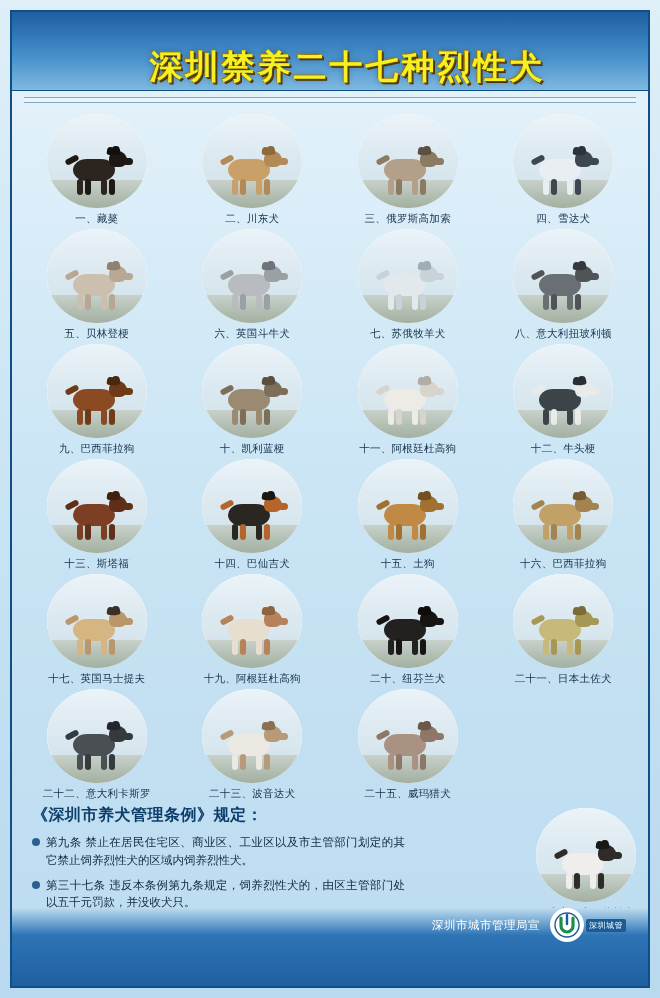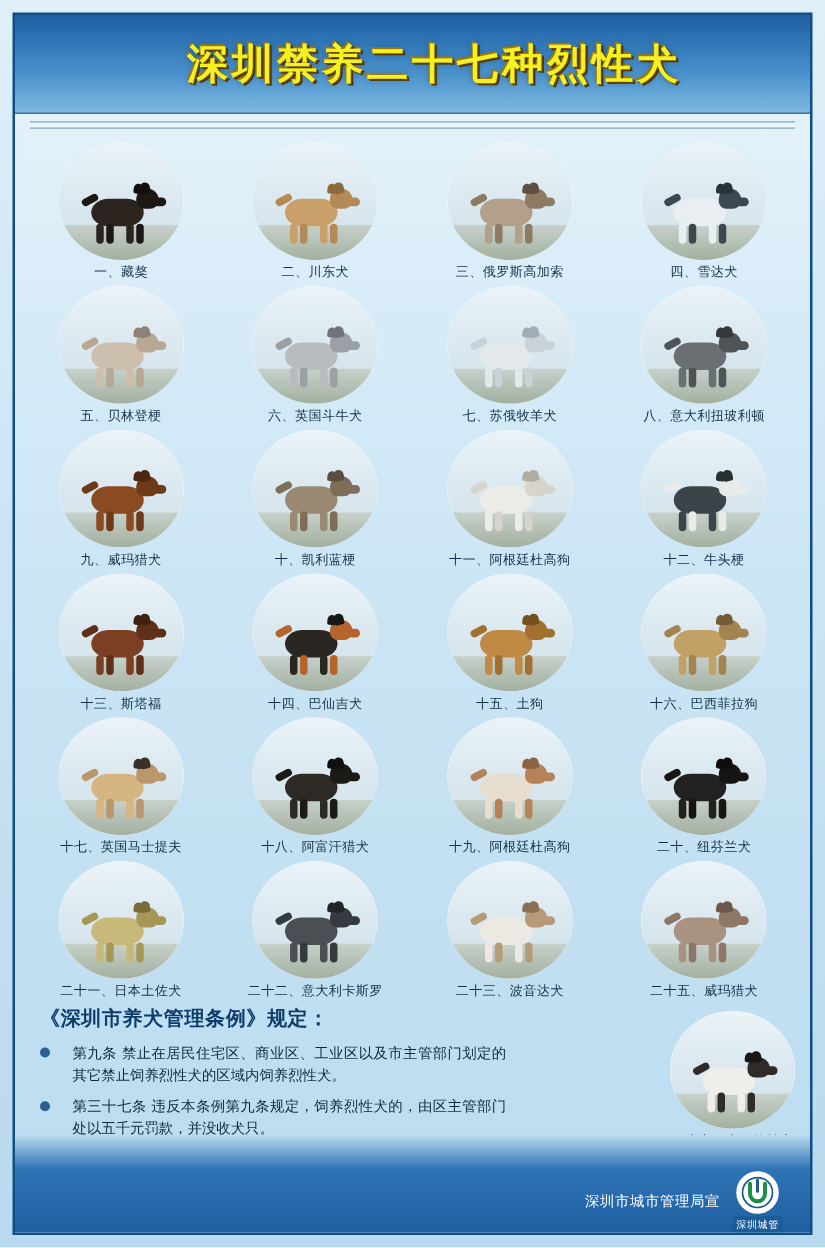--- a/index.html
+++ b/index.html
@@ -31,21 +31,21 @@
     padding: 0;
     overflow: hidden;
   }
   
   .header-band {
     position: relative;
     height: 78px;
     background: linear-gradient(180deg, #1f5fa0 0%, #2e74b5 25%, #4a92cd 60%, #7fb9e0 100%);
     border-bottom: 1px solid #0d4f86;
     display: flex;
-    align-items: center;
+    align-items: flex-end;
     justify-content: center;
     padding-left: 35px;
   }
   .header-title {
     font-family: "DejaVu Serif", serif;
     font-weight: bold;
     font-size: 33px;
     letter-spacing: 3px;
     color: #f4f022;
     text-shadow:
@@ -176,21 +176,21 @@
     color: #14304a;
     text-align: center;
     line-height: 1.15;
     letter-spacing: .3px;
   }
 
   
   .bottom-area {
     margin: 6px 8px 0 8px;
     display: flex;
-    align-items: flex-end;
+    align-items: center;
     justify-content: space-between;
   }
   .regs {
     width: 385px;
     padding-left: 12px;
     box-sizing: border-box;
   }
   .regs-title {
     font-family: "DejaVu Serif", serif;
     font-size: 16px;
@@ -210,54 +210,53 @@
     border-radius: 50%;
     background: #2a5f92;
     margin: 4px 6px 0 0;
   }
   .reg-text {
     font-family: "DejaVu Sans", sans-serif;
     font-size: 11.5px;
     line-height: 1.5;
     color: #11293f;
     text-align: justify;
-    margin-left: 12px;
   }
   .last-row {
     display: flex;
     gap: 2px;
     margin-right: 2px;
   }
 
   
   .footer {
     position: absolute;
     left: 0; right: 0; bottom: 0;
     height: 78px;
     background: linear-gradient(180deg, #bcdcf0 0%, #2e74b5 35%, #1f5fa0 100%);
     display: flex;
-    align-items: flex-end;
+    align-items: flex-start;
     justify-content: flex-end;
     padding-right: 22px;
     box-sizing: border-box;
   }
   .footer-inner {
     display: flex;
     align-items: center;
     gap: 10px;
   }
   .footer-text {
     font-family: "DejaVu Sans", sans-serif;
     font-size: 11.5px;
     color: #ffffff;
     letter-spacing: .5px;
   }
   .logo {
     display: flex;
-    flex-direction: column;
+    flex-direction: row;
     align-items: center;
     gap: 2px;
   }
   .logo-mark {
     width: 34px; height: 34px;
     border-radius: 50%;
     background: #ffffff;
     display: flex;
     align-items: center;
     justify-content: center;
@@ -465,21 +464,21 @@
                 <span class="leg l2"></span>
                 <span class="leg l3"></span>
                 <span class="leg l4"></span>
                 <span class="head"></span>
                 <span class="snout"></span>
                 <span class="ear"></span>
                 <span class="ear2"></span>
               </div>
             </div>
           </div>
-          <div class="caption">九、威玛猎犬</div>
+          <div class="caption">九、巴西菲拉狗</div>
         </div>
         <div class="cell">
           <div class="oval-wrap">
             <div class="oval">
               <div class="sky"></div>
               <div class="ground"></div>
               <div class="dog" style="--c1: #9a8a72; --c2: #7d6e59; --c3: #5a4e3e;">
                 <span class="tail"></span>
                 <span class="body"></span>
                 <span class="leg l1"></span>
@@ -634,41 +633,20 @@
                 <span class="leg l3"></span>
                 <span class="leg l4"></span>
                 <span class="head"></span>
                 <span class="snout"></span>
                 <span class="ear"></span>
                 <span class="ear2"></span>
               </div>
             </div>
           </div>
           <div class="caption">十七、英国马士提夫</div>
-        </div>
-        <div class="cell">
-          <div class="oval-wrap">
-            <div class="oval">
-              <div class="sky"></div>
-              <div class="ground"></div>
-              <div class="dog" style="--c1: #2d2a26; --c2: #1c1a17; --c3: #111010;">
-                <span class="tail"></span>
-                <span class="body"></span>
-                <span class="leg l1"></span>
-                <span class="leg l2"></span>
-                <span class="leg l3"></span>
-                <span class="leg l4"></span>
-                <span class="head"></span>
-                <span class="snout"></span>
-                <span class="ear"></span>
-                <span class="ear2"></span>
-              </div>
-            </div>
-          </div>
-          <div class="caption">十八、阿富汗猎犬</div>
         </div>
         <div class="cell">
           <div class="oval-wrap">
             <div class="oval">
               <div class="sky"></div>
               <div class="ground"></div>
               <div class="dog" style="--c1: #e8ded0; --c2: #b6825a; --c3: #8e6440;">
                 <span class="tail"></span>
                 <span class="body"></span>
                 <span class="leg l1"></span>

